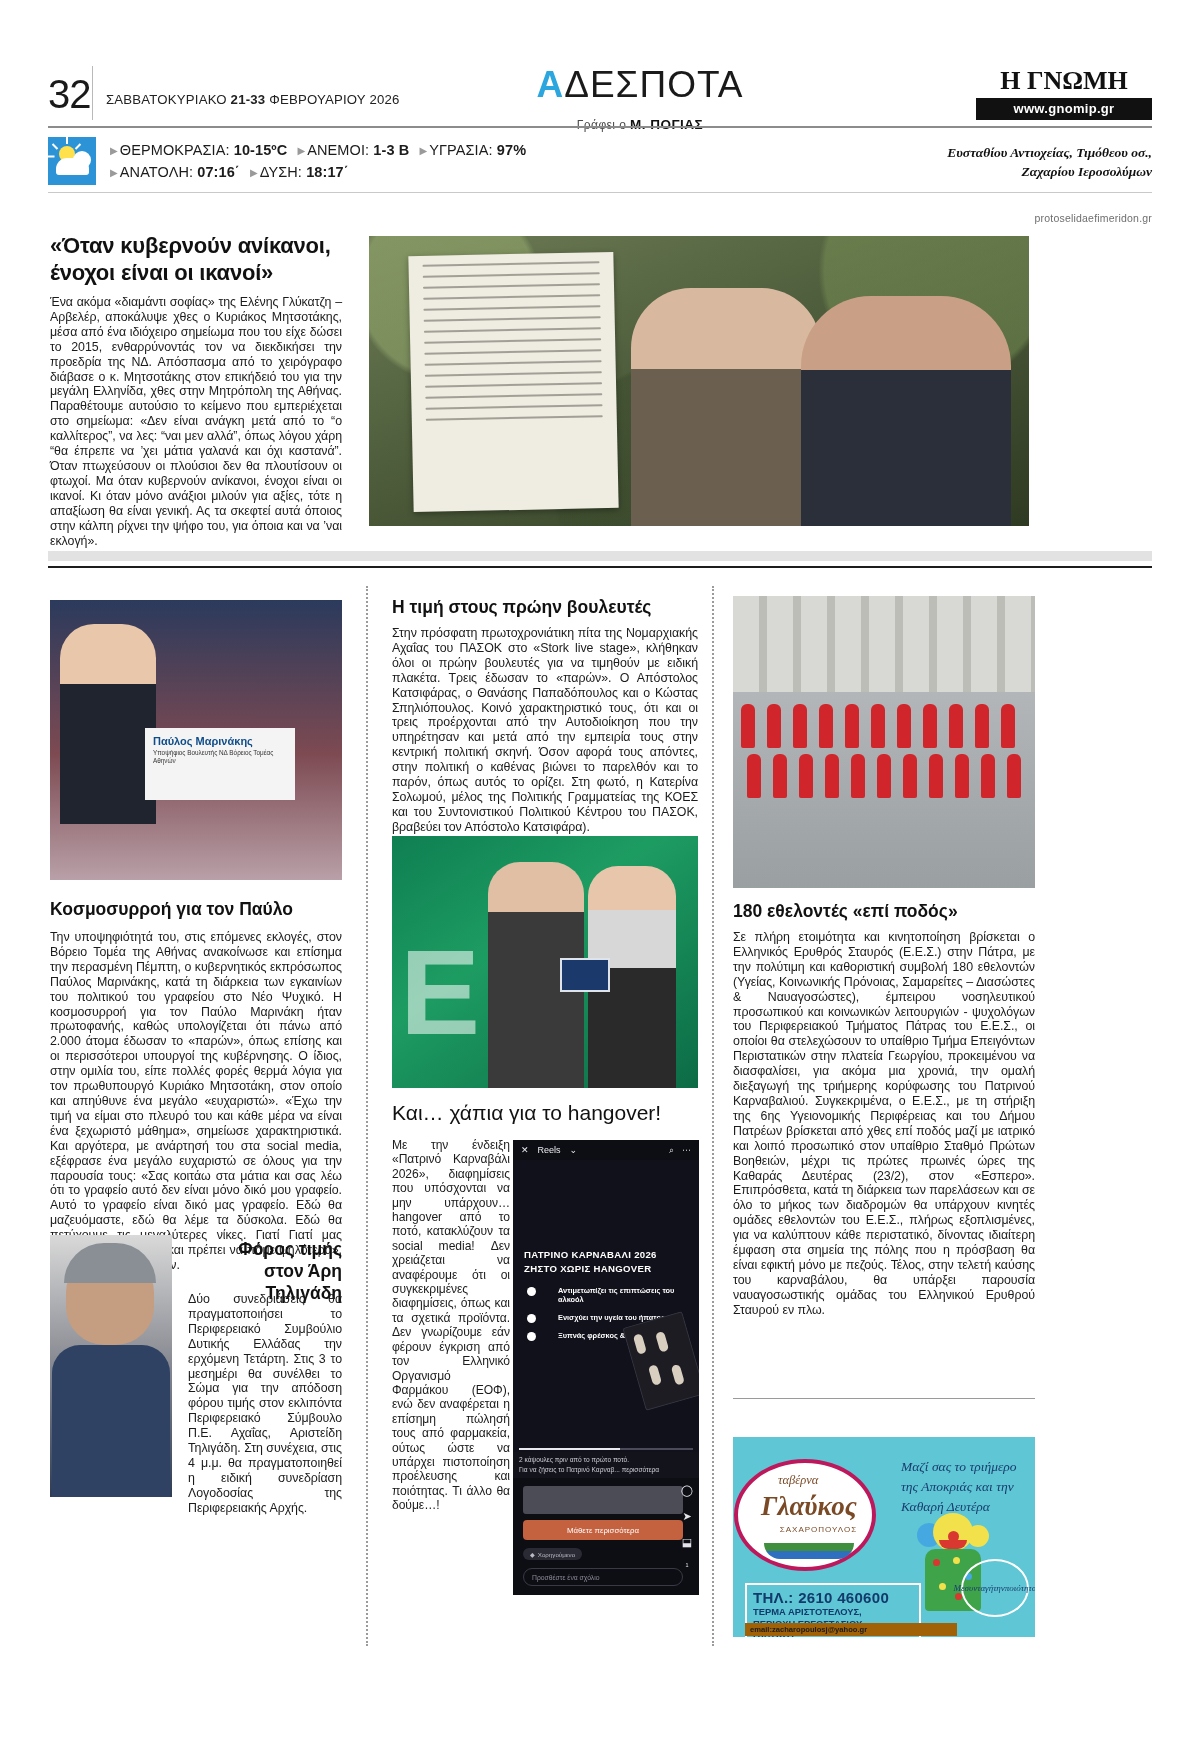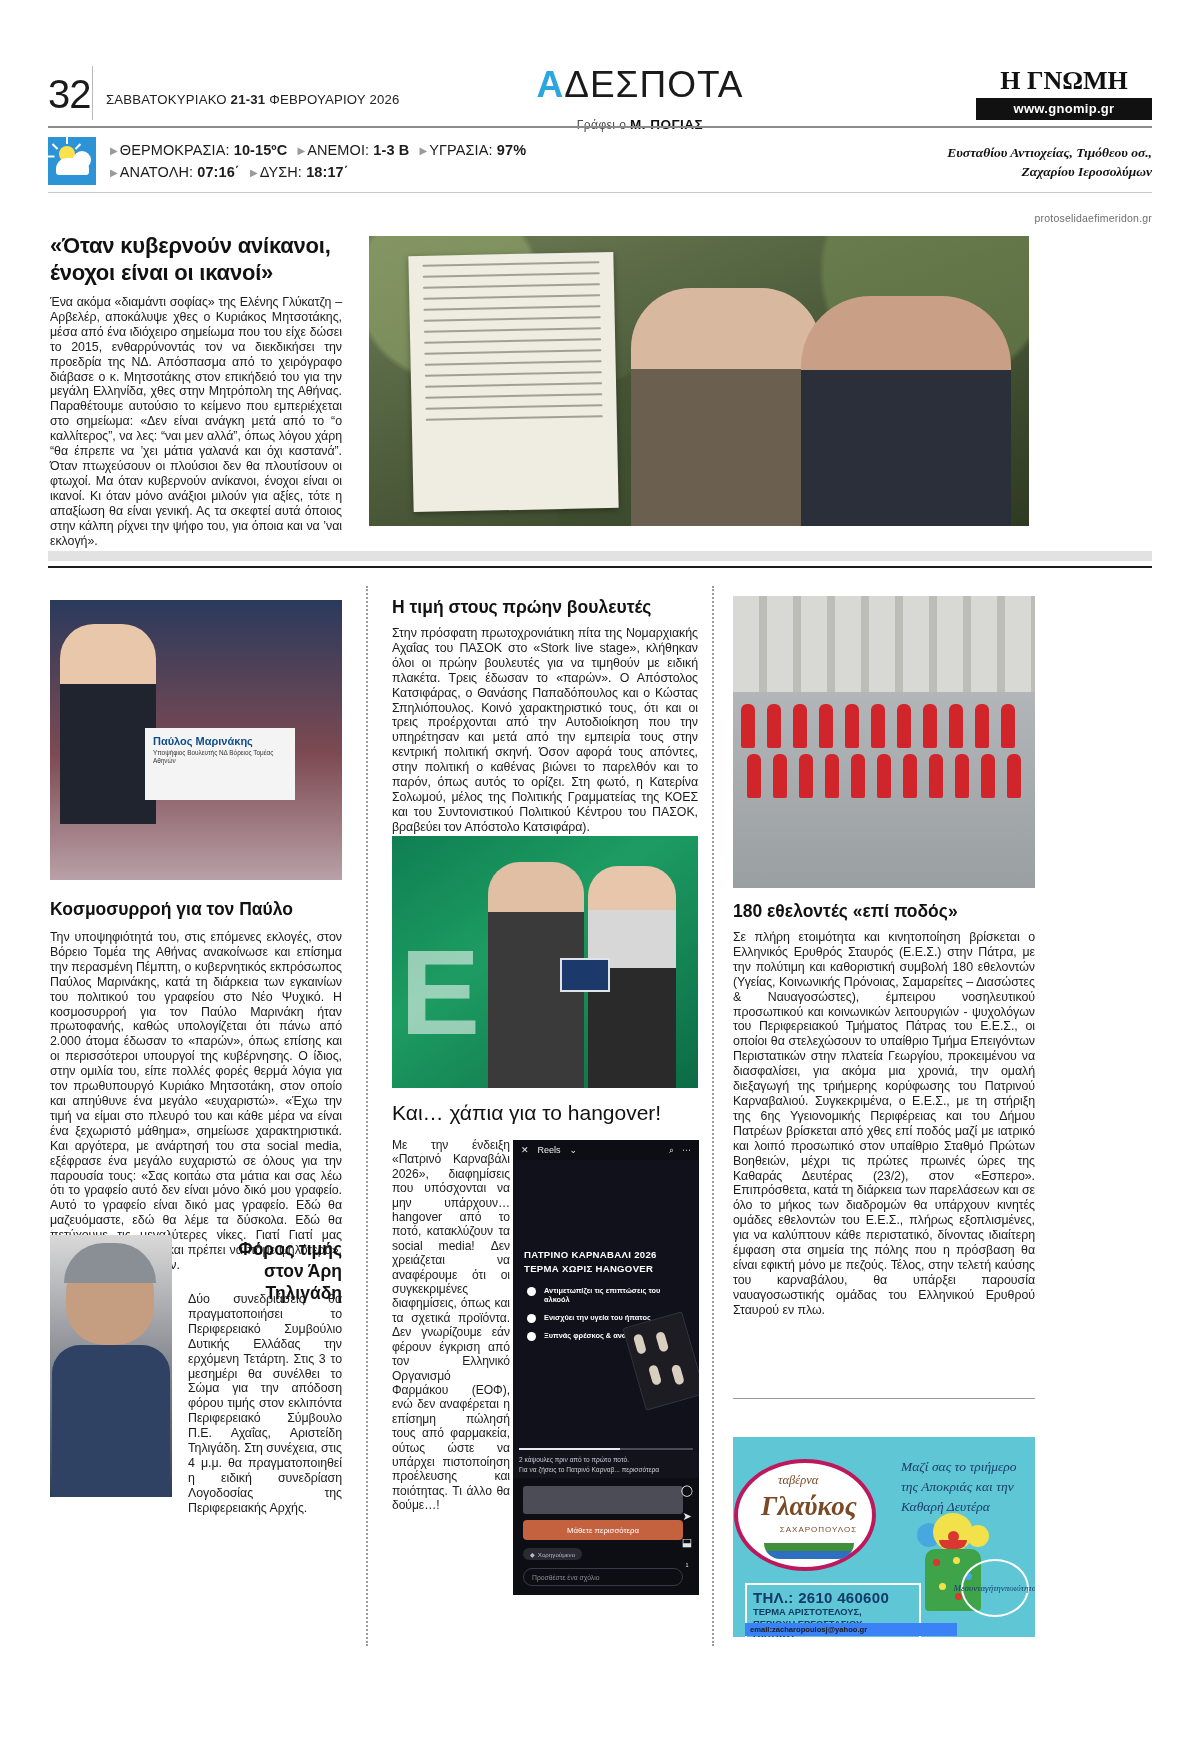--- a/index.html
+++ b/index.html
@@ -129,21 +129,21 @@
   .c2-head2 { position: absolute; left: 392px; top: 1100px; width: 306px; }
   .c2-body2 { position: absolute; left: 392px; top: 1138px; width: 118px; }
 
   
   .reels { position: absolute; left: 513px; top: 1140px; width: 186px; height: 455px; background:#0d0d14; overflow:hidden; }
   .reels-top { position:absolute; left:0; top:0; width:100%; height:20px; color:#e9e9ef; font-size:9px; display:flex; align-items:center; gap:9px; padding-left:8px; }
   .reels-top .sp { margin-left:auto; display:flex; gap:8px; padding-right:8px; }
   .reels-stage { position:absolute; left:0; top:20px; width:100%; height:310px; background:#11111c; }
   .reels-title { position:absolute; left:11px; top:88px; width:164px; color:#fff; font-size:9.6px; font-weight:700; line-height:14px; letter-spacing:.3px; }
   .reels-bullets { position:absolute; left:14px; top:126px; width:150px; }
-  .rb { display:flex; gap:8px; align-items:flex-start; margin-bottom:8px; }
+  .rb { display:flex; gap:22px; align-items:flex-start; margin-bottom:8px; }
   .rb .dotc { width:9px; height:9px; border-radius:50%; background:#fff; flex:0 0 9px; margin-top:1px; }
   .rb .tx { color:#fff; font-size:7.4px; font-weight:700; line-height:9.4px; }
   .pillpack { position:absolute; right:4px; top:158px; width:62px; height:86px; background:#1c1c22; transform:rotate(-16deg); border-radius:3px;
               box-shadow: inset 0 0 0 1px #343442; }
   .pill { position:absolute; width:9px; height:20px; background:#d8cfc0; border-radius:5px; }
   .reels-capbar { position:absolute; left:0; top:312px; width:100%; height:26px; background:rgba(20,20,28,.92); color:#cfcfd8; font-size:6.6px; line-height:9.5px; padding:3px 6px; }
   .reels-prog { position:absolute; left:6px; top:308px; width:174px; height:2px; background:#4a4a58; }
   .reels-prog i { display:block; width:58%; height:100%; background:#e9e9ef; }
   .reels-grey { position:absolute; left:10px; top:346px; width:160px; height:28px; background:#4c4c56; border-radius:3px; }
   .reels-cta { position:absolute; left:10px; top:380px; width:160px; height:20px; background:#c4613f; border-radius:4px; color:#fff; font-size:7.8px; display:flex; align-items:center; justify-content:center; }
@@ -166,21 +166,21 @@
   .ad { position: absolute; left: 733px; top: 1437px; width: 302px; height: 200px; background: #5ec6d4; overflow:hidden; }
   .ad-oval { position:absolute; left:1px; top:22px; width:142px; height:112px; background:#fff; border-radius:50%; border:4px solid #be185d; }
   .ad-tav { position:absolute; left:40px; top:10px; width:100%; text-align:left; font-size:12.5px; color:#7a4a26; font-family:"Liberation Serif",serif; font-style:italic; }
   .ad-glaukos { position:absolute; left:0; top:28px; width:142px; text-align:center; font-size:27px; color:#7a4a26; font-family:"Liberation Serif",serif; font-style:italic; font-weight:700; }
   .ad-sak { position:absolute; left:0; top:62px; width:142px; text-align:center; font-size:8px; color:#7a4a26; letter-spacing:1px;padding-left:19px; }
   .ad-wave { position:absolute; left:26px; top:80px; width:90px; height:16px; background:linear-gradient(180deg,#3f8f3f 0 50%, #2f6fbf 50% 100%); border-radius:0 0 40px 40px; }
   .ad-hand { position:absolute; left:168px; top:20px; width:132px; font-family:"Liberation Serif",serif; font-style:italic; font-size:13.5px; color:#1a3c6e; line-height:20px; }
   .ad-phone { position:absolute; left:12px; top:146px; width:176px; border:2px solid #fff; padding:4px 6px; }
   .ad-phone .p1 { font-size:15px; font-weight:700; color:#123a6b; letter-spacing:.3px; }
   .ad-phone .p2 { font-size:9.4px; font-weight:700; color:#123a6b; line-height:11.5px; }
-  .ad-mail { position:absolute; left:12px; top:186px; width:212px; background:#3b82f6; color:#1b1b1b; font-size:7.6px; font-weight:700; padding:2px 5px; }
+  .ad-mail { position:absolute; left:12px; top:186px; width:212px; background:#a16207; color:#1b1b1b; font-size:7.6px; font-weight:700; padding:2px 5px; }
   .ad-clown { position:absolute; right:46px; top:76px; width:72px; height:104px; }
   .cl-head { position:absolute; left:16px; top:0; width:40px; height:38px; background:#f2e14a; border-radius:50%; }
   .cl-hair-l { position:absolute; left:0; top:10px; width:24px; height:24px; background:#46a8e0; border-radius:50%; }
   .cl-hair-r { position:absolute; right:0; top:12px; width:22px; height:22px; background:#f2e14a; border-radius:50%; }
   .cl-nose { position:absolute; left:31px; top:18px; width:11px; height:11px; background:#d8382f; border-radius:50%; }
   .cl-mouth { position:absolute; left:22px; top:27px; width:28px; height:9px; background:#d8382f; border-radius:0 0 14px 14px; }
   .cl-body { position:absolute; left:8px; top:36px; width:56px; height:62px; background:#3fa34a; border-radius:10px 10px 4px 4px; }
   .cl-dot { position:absolute; width:7px; height:7px; border-radius:50%; }
   .ad-seal { position:absolute; right:6px; top:122px; width:68px; height:58px; }
   .ad-seal .ring { position:absolute; inset:0; border:2px solid #fff; border-radius:50%; }
@@ -189,21 +189,21 @@
 </style>
 </head>
 <body>
 
 <div class="page">
 
   <div class="masthead">
     <div class="folio">32</div>
     <div class="folio-rule"></div>
     <div class="dateline">
-      <span>ΣΑΒΒΑΤΟΚΥΡΙΑΚΟ </span><b>21-31</b><span> ΦΕΒΡΟΥΑΡΙΟΥ 2026</span>
+      <span>ΣΑΒΒΑΤΟΚΥΡΙΑΚΟ </span><b>21-33</b><span> ΦΕΒΡΟΥΑΡΙΟΥ 2026</span>
     </div>
 
     <div class="logo-center">
       <div class="logo-word">
         <span class="a">Α</span><span>ΔΕΣΠΟΤΑ</span>
       </div>
       <div class="logo-sub">
         <span>Γράφει ο </span><b>Μ. ΠΟΓΙΑΣ</b>
       </div>
     </div>
@@ -321,21 +321,21 @@
       <span>Reels</span>
       <span>⌄</span>
       <span class="sp">
         <span>⌕</span>
         <span>⋯</span>
       </span>
     </div>
     <div class="reels-stage">
       <div class="reels-title">
         <div>ΠΑΤΡΙΝΟ ΚΑΡΝΑΒΑΛΙ 2026</div>
-        <div>ΤΕΡΜΑ ΧΩΡΙΣ HANGOVER</div>
+        <div>ΖΗΣΤΟ ΧΩΡΙΣ HANGOVER</div>
       </div>
       <div class="reels-bullets">
         <div class="rb">
           <span class="dotc"></span>
           <span class="tx">Αντιμετωπίζει τις επιπτώσεις του αλκοόλ</span>
         </div>
         <div class="rb">
           <span class="dotc"></span>
           <span class="tx">Ενισχύει την υγεία του ήπατος</span>
         </div>

